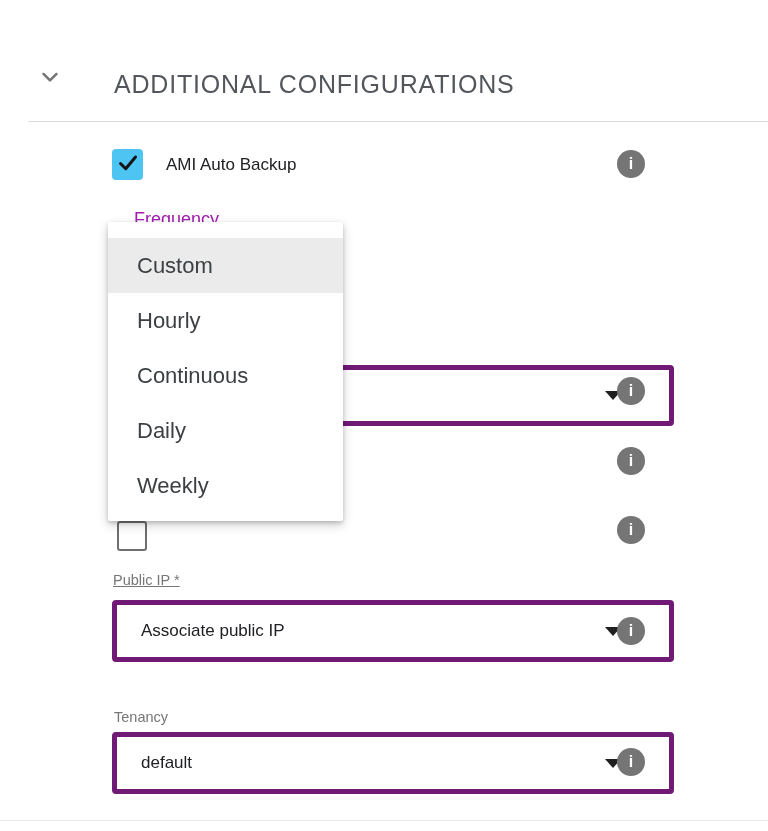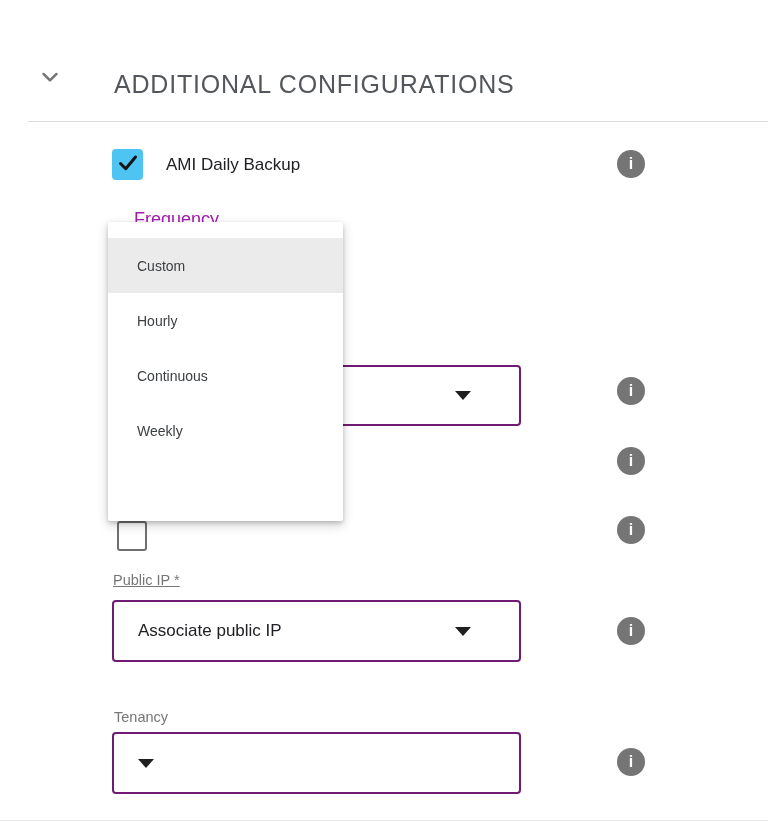--- a/index.html
+++ b/index.html
@@ -45,22 +45,22 @@
     width: 28px; height: 28px; border-radius: 50%;
     background: #757575; color: #ffffff;
     display: flex; align-items: center; justify-content: center;
     font-size: 16px; font-weight: bold; cursor: pointer;
     font-family: "Liberation Sans", sans-serif;
   }
 
   
   .field-label { font-size: 14.5px; color: #767676; }
   .select-box {
-    width: 409px; height: 62px;
-    border: 2px solid #701a75; border-radius: 4px; background: #ffffff;
+    width: 562px; height: 62px;
+    border: 5px solid #701a75; border-radius: 4px; background: #ffffff;
     display: flex; align-items: center;
     padding: 0 24px; cursor: pointer; gap: 27px;
   }
   .select-value { font-size: 17px; color: #202124; flex: 1 1 auto; }
   .caret {
     width: 0; height: 0; flex: 0 0 auto;
     border-left: 8px solid transparent;
     border-right: 8px solid transparent;
     border-top: 9px solid #1f1f1f;
     margin-right: 24px;
@@ -69,21 +69,21 @@
 
   
   .menu {
     left: 108px; top: 222px; width: 235px; height: 299px;
     background: #ffffff; border-radius: 2px; z-index: 10;
     box-shadow: 0 2px 4px rgba(0,0,0,0.18), 0 4px 12px rgba(0,0,0,0.18);
     padding-top: 16px;
   }
   .menu-item {
     height: 55px; display: flex; align-items: center;
-    padding-left: 29px; font-size: 14px; color: #3c4043; cursor: pointer;
+    padding-left: 29px; font-size: 22px; color: #3c4043; cursor: pointer;
   }
   .menu-item.highlighted { background: #ebebeb; }
 </style>
 </head>
 <body>
 
 <div class="abs chevron">
   <span>
     <svg width="26" height="26" viewBox="0 0 24 24">
       <path d="M6 9.2l6 6 6-6" fill="none" stroke="#757575" stroke-width="2.3" stroke-linecap="round" stroke-linejoin="round"></path>
@@ -94,21 +94,21 @@
 <div class="abs divider-top"></div>
 
 <div class="abs checkbox-row" style="left:112px; top:149px;">
   <div class="cb cb-checked">
     <span>
       <svg width="24" height="24" viewBox="0 0 24 24">
         <path d="M4.5 12.5l5.2 5.2L19.5 6" fill="none" stroke="#141414" stroke-width="3" stroke-linecap="round" stroke-linejoin="round"></path>
       </svg>
     </span>
   </div>
-  <span class="cb-label">AMI Daily Backup</span>
+  <span class="cb-label">AMI Auto Backup</span>
 </div>
 <div class="abs info" style="left:617px; top:150px;">i</div>
 
 <div class="abs freq-label">Frequency</div>
 
 <div class="abs select-box" style="left:112px; top:365px; height:61px;">
   <span class="select-value"></span>
   <span class="caret"></span>
 </div>
 <div class="abs info" style="left:617px; top:377px;">i</div>
@@ -122,24 +122,26 @@
 
 <div class="abs field-label" style="left:113px; top:572px;text-decoration:underline;">Public IP *</div>
 <div class="abs select-box" style="left:112px; top:600px;">
   <span class="select-value">Associate public IP</span>
   <span class="caret"></span>
 </div>
 <div class="abs info" style="left:617px; top:617px;">i</div>
 
 <div class="abs field-label" style="left:114px; top:709px;">Tenancy</div>
 <div class="abs select-box" style="left:112px; top:732px;">
+  <span class="select-value">default</span>
   <span class="caret"></span>
 </div>
 <div class="abs info" style="left:617px; top:748px;">i</div>
 
 <div class="abs divider-bottom"></div>
 
 <div class="abs menu">
   <div class="menu-item highlighted">Custom</div>
   <div class="menu-item">Hourly</div>
   <div class="menu-item">Continuous</div>
+  <div class="menu-item">Daily</div>
   <div class="menu-item">Weekly</div>
 </div>
 
 </body></html>

